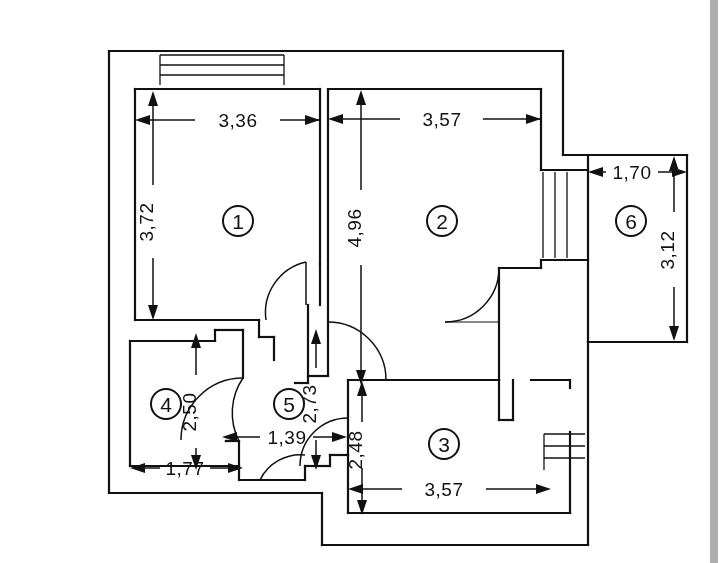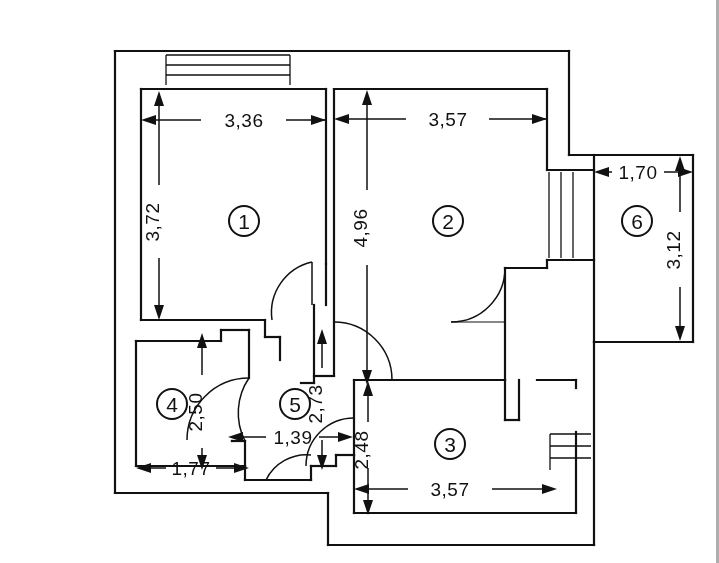--- a/index.html
+++ b/index.html
@@ -9,21 +9,21 @@
   }
   body {
     width: 719px;
     height: 563px;
     position: relative;
     overflow: hidden;
     font-family: "Liberation Sans", sans-serif;
   }
   #plan-root {
     position: absolute;
-    left: 16px; top: 0;
+    left: 10px; top: 0;
     width: 611px;
     height: 563px;
   }
   .right-strip {
     position: absolute;
     top: 0;
     left: 700px;
     width: 8px;
     height: 563px;
     background: #aeaeae;

